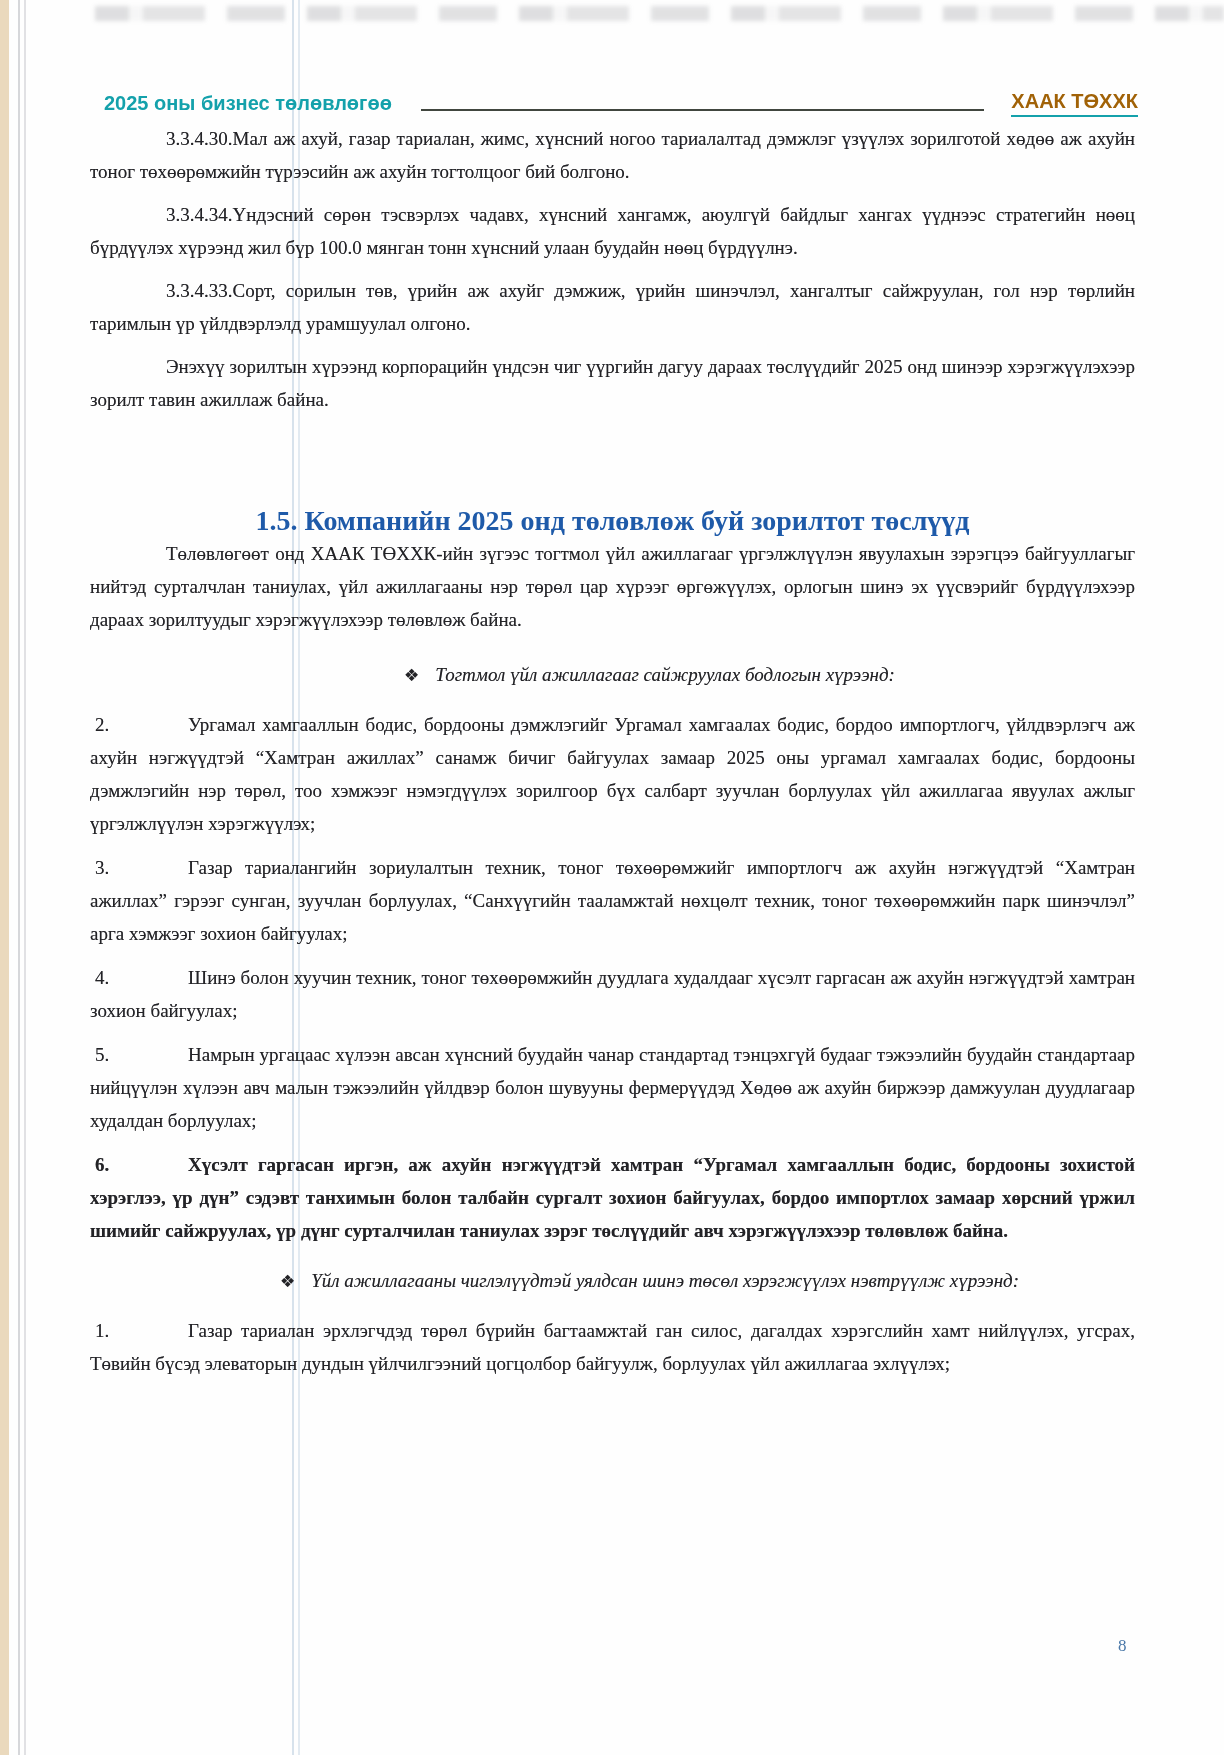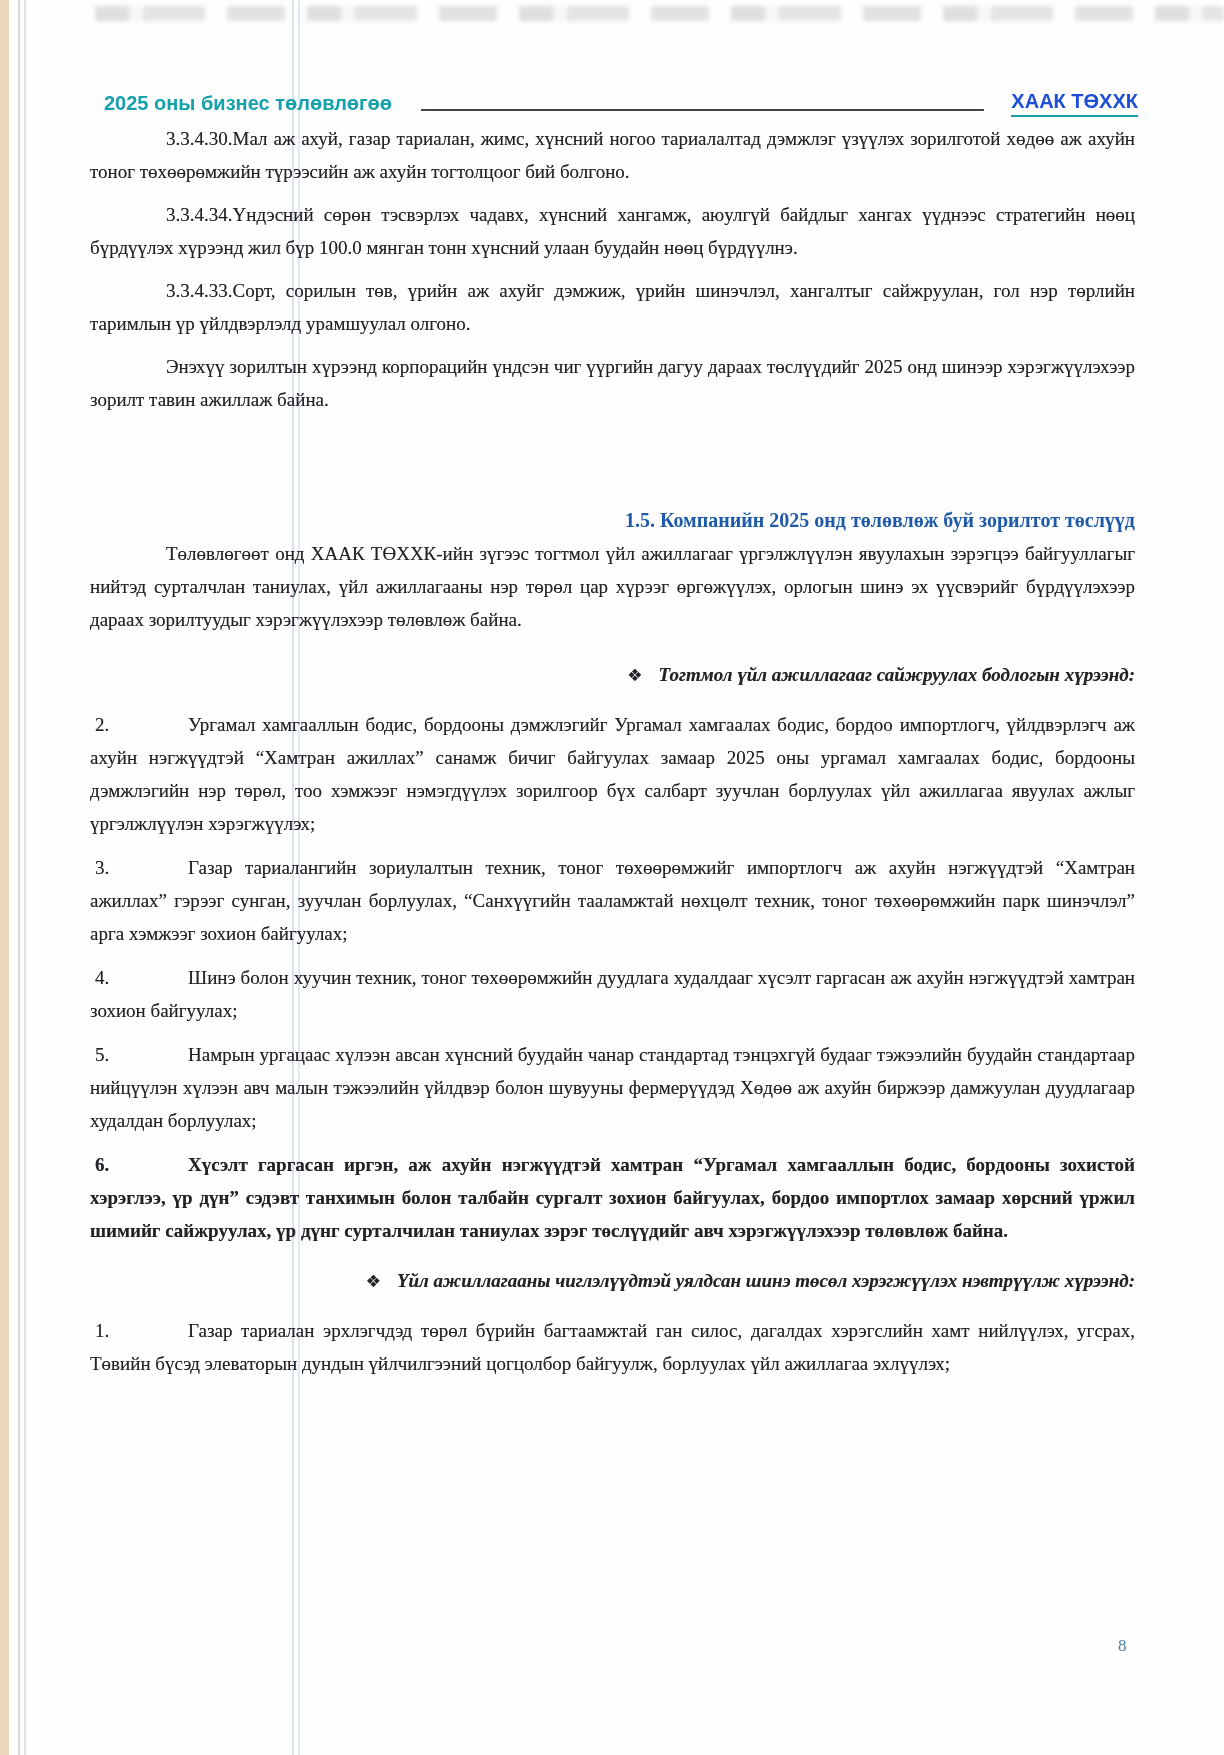--- a/index.html
+++ b/index.html
@@ -24,34 +24,34 @@
     filter:blur(2.2px);
   }
   
   .header{
     position:absolute;left:104px;top:90px;right:86px;
     display:flex;align-items:flex-end;
     font-family:"Liberation Sans", sans-serif;font-size:20px;font-weight:600;gap:25px;
   }
   .header .left-title{color:#14a1ab;white-space:nowrap;padding-bottom:2px;}
   .header .rule{flex:1;border-bottom:2.5px solid #41463f;margin:0 2px 6px 4px;filter:blur(.4px);}
-  .header .right-title{color:#1d4ed8;white-space:nowrap;border-bottom:2.5px solid #14a1ab;padding-bottom:2px;}
+  .header .right-title{color:#a16207;white-space:nowrap;border-bottom:2.5px solid #14a1ab;padding-bottom:2px;}
   
   .content{
     position:absolute;left:90px;top:122px;width:1045px;
     font-size:19px;line-height:33px;color:#232327;
     text-align:justify;text-shadow:0 0 .5px rgba(20,20,25,.45);
   }
   .para{margin:0 0 10px;text-indent:76px;}
   .section-heading{
-    margin:88px 0 0;color:#1e5aa9;font-weight:bold;font-size:20px;
-    text-align:right;text-shadow:none;
+    margin:88px 0 0;color:#1e5aa9;font-weight:bold;font-size:28px;
+    text-align:center;text-shadow:none;
   }
   .intro{margin:0 0 22px;text-indent:76px;}
-  .bullet-head{margin:0 0 16px;padding-left:74px;font-weight:bold;font-style:italic;text-align:right;}
+  .bullet-head{margin:0 0 16px;padding-left:74px;font-weight:normal;font-style:italic;text-align:center;}
   .bullet-head .diamond{font-family:"DejaVu Sans", sans-serif;font-style:normal;margin-right:16px;font-size:17px;}
   .li{margin:0 0 11px;}
   .li.last-of-group{margin-bottom:12px;font-weight:bold;}
   .li .num{display:inline-block;width:98px;text-indent:5px;}
   .list-gap{height:5px;}
   .page-number{
     position:absolute;left:1118px;top:1636px;
     font-size:17px;color:#4a78a8;font-family:"Liberation Serif", serif;
   }
 </style>

